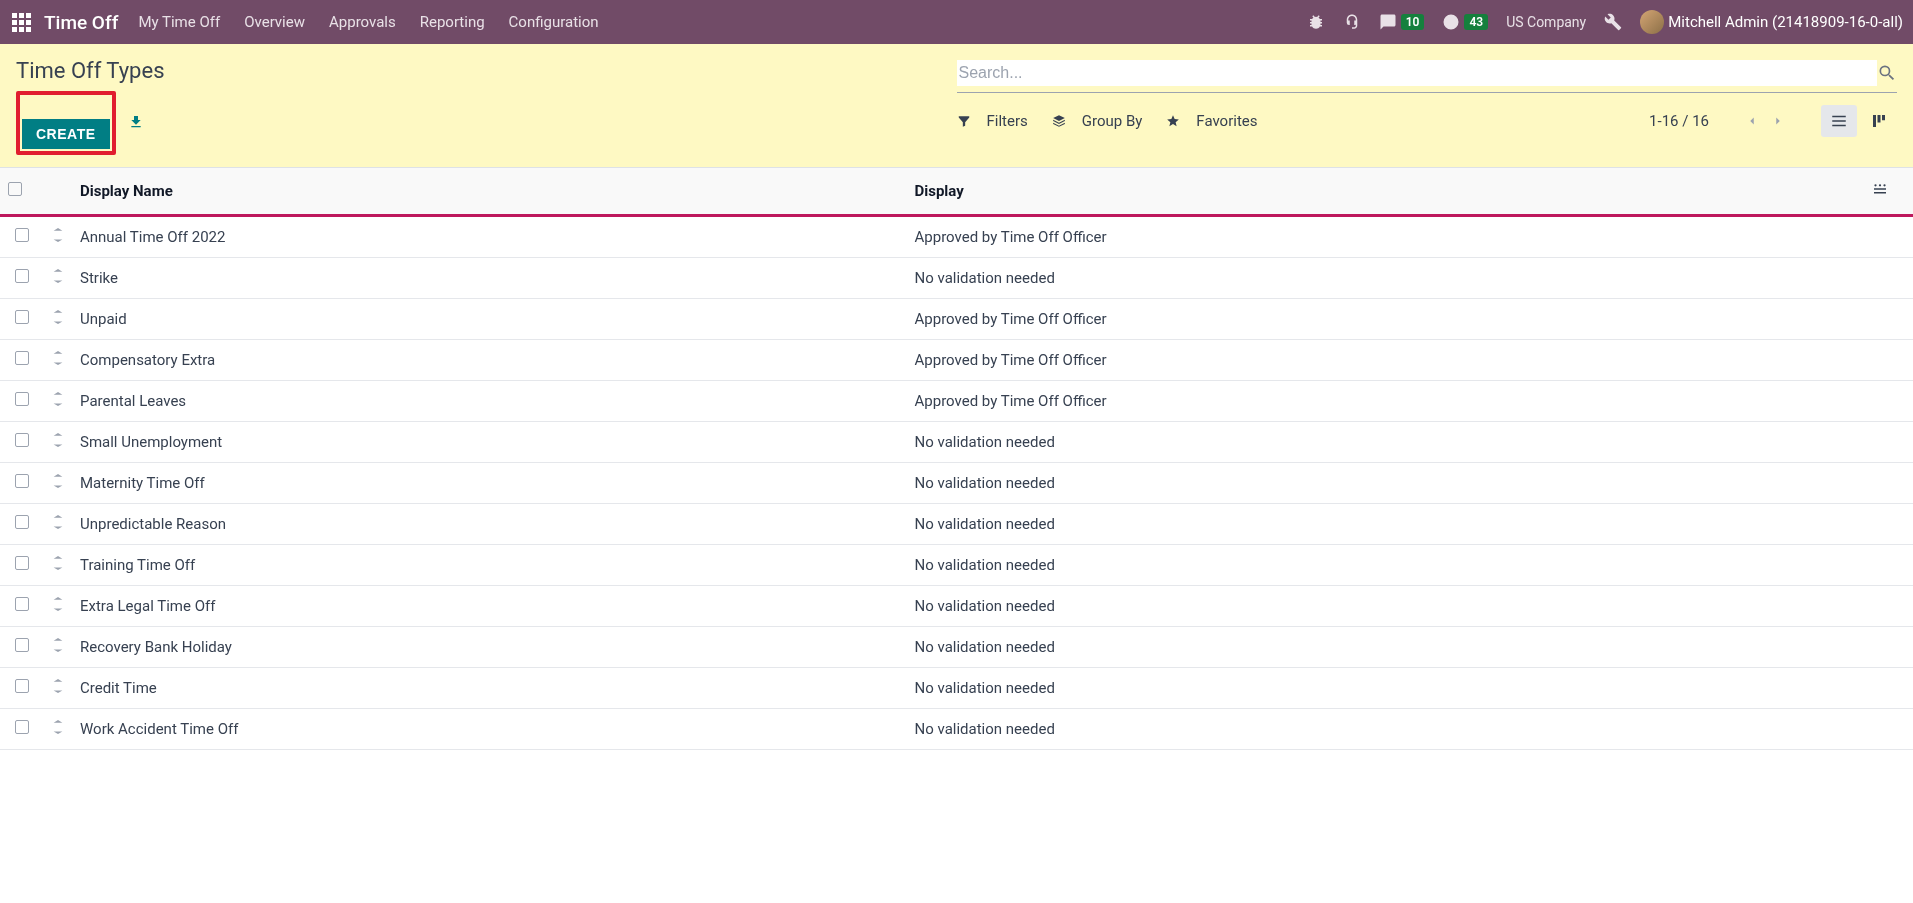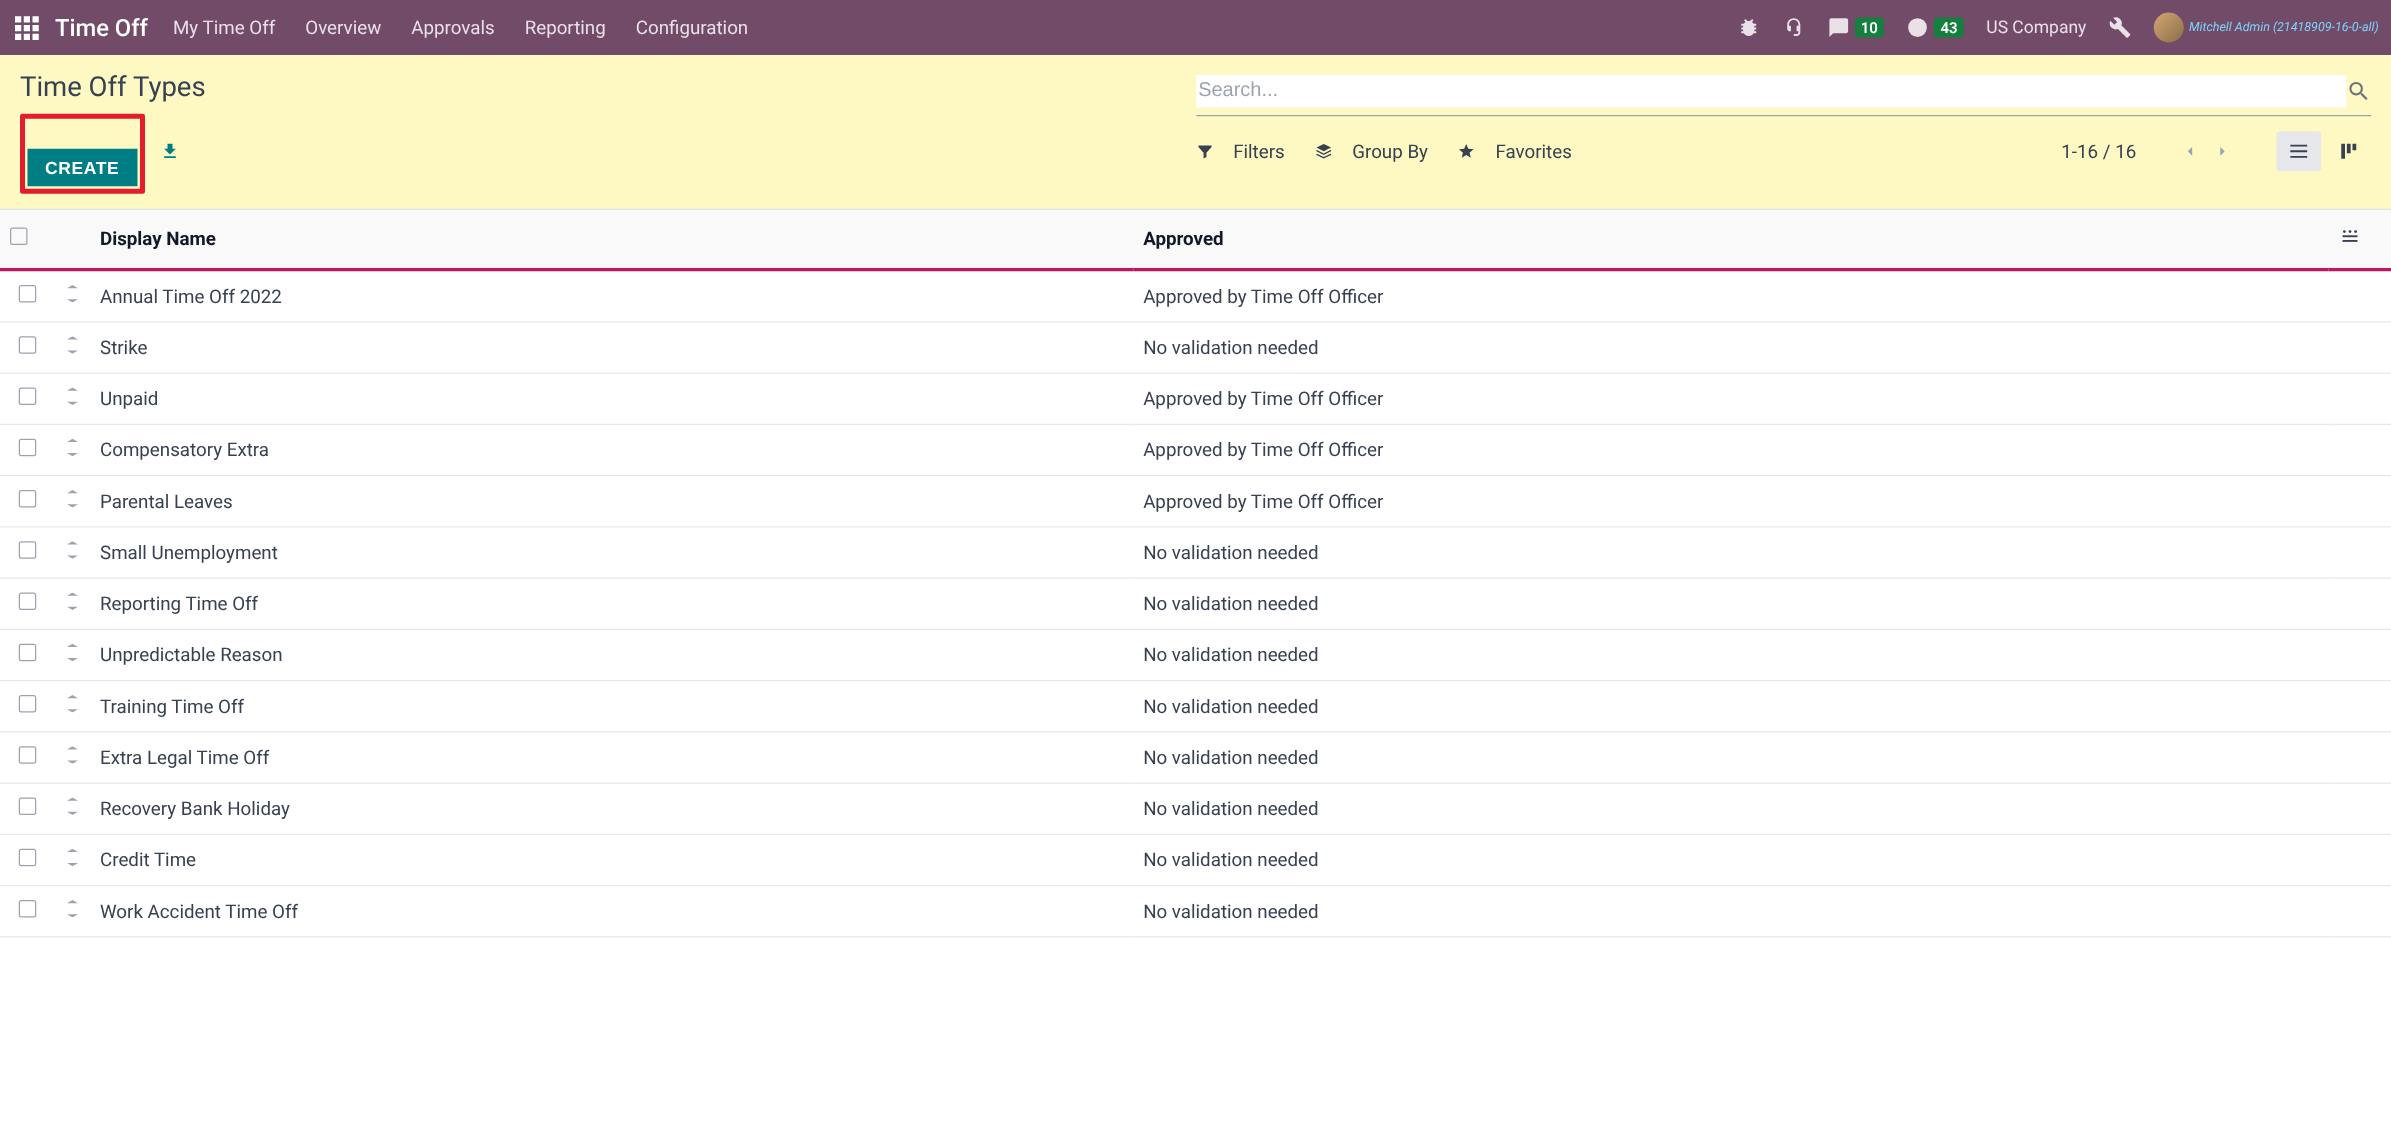--- a/index.html
+++ b/index.html
@@ -19,21 +19,21 @@
   .navbar .apps-icon span { width: 5px; height: 5px; background: #fff; display: inline-block; }
   .navbar .brand { font-size: 19px; font-weight: 500; margin-right: 20px; }
   .navbar .menu { display: flex; gap: 24px; }
   .navbar .menu-item { font-size: 15px; color: #e9e1e7; cursor: pointer; }
   .navbar .spacer { flex: 1; }
   .navbar .systray { display: flex; align-items: center; gap: 18px; }
   .navbar .tray-item { display: flex; align-items: center; gap: 4px; cursor: pointer; color: #e9e1e7; position: relative;}
   .navbar .tray-item svg { width: 18px; height: 18px; fill: #e9e1e7; }
   .navbar .badge { background: #15803d; color: #fff; border-radius: 3px; padding: 1px 5px; font-size: 12px; font-weight: 600; line-height: 1.2;}
   .navbar .avatar { width: 24px; height: 24px; border-radius: 50%; background: linear-gradient(135deg,#d4a574,#8b6f47); display:inline-block;}
-  .navbar .user { color: #7dd3fc; font-size: 10px; font-style: italic; }
+  .navbar .user { color: #ffffff; font-size: 15px; }
 
   
   .control-panel { display: flex; padding: 8px 16px 0 16px; border-bottom: 1px solid #dee2e6; background: #fef9c3;}
   .cp-left { flex: 1; }
   .cp-right { flex: 1; display: flex; flex-direction: column; }
   .breadcrumb { font-size: 22px; color: #374151; margin-bottom: 8px; padding-top: 6px;}
   .cp-buttons { display: flex; align-items: center; gap: 8px; padding-bottom: 12px;}
   .create-highlight { border: 4px solid #e11d2e; padding: 2px 2px 2px 2px; display: inline-block; border-radius: 2px;}
   .btn-create { background: #017e84; color: #fff; border: none; padding: 7px 14px; font-weight: 700; font-size: 14px; letter-spacing: .5px; cursor: pointer; text-transform: uppercase; margin-top: 22px;}
   .export-icon { color: #017e84; cursor: pointer; margin-left: 4px;}
@@ -204,21 +204,21 @@
   </div>
 </div>
 
 <div class="list-wrap">
   <table class="list">
     <thead>
       <tr>
         <th class="col-check"><span class="chk"></span></th>
         <th class="col-handle"></th>
         <th class="col-name">Display Name</th>
-        <th class="col-approval">Approved</th>
+        <th class="col-approval">Display</th>
         <th class="col-opt">
           <span class="opt-icon">
             <svg viewBox="0 0 24 24">
                 <path d="M3 17h12v2H3zM3 5h18v2H3zM3 11h18v2H3zM20 14l-3 3 3 3zM20 14h2v6h-2z" style="display:none"></path>
                 <path d="M3 17v2h10v-2H3zm0-5v2h18v-2H3zm0-5v2h18V7H3zm17 8l-4 4h8l-4-4z" style="display:none"></path>
                 <path d="M4 18h10v-2H4v2zm0-5h16v-2H4v2zm0-7v2h16V6H4zm16 9l3 3-3 3v-6z" style="display:none"></path>
                 <path d="M3 6h18M3 12h18M3 18h18" stroke="#374151" stroke-width="2" fill="none" style="display:none"></path>
                 <circle cx="6" cy="7" r="1.5"></circle>
                 <circle cx="12" cy="7" r="1.5"></circle>
                 <circle cx="18" cy="7" r="1.5"></circle>
@@ -283,21 +283,21 @@
               </svg></span></td>
           <td class="col-name">Small Unemployment</td>
           <td class="col-approval">No validation needed</td>
           <td class="col-opt"></td>
         </tr>
         <tr>
           <td class="col-check"><span class="chk"></span></td>
           <td class="col-handle"><span class="sort-handle"><svg viewBox="0 0 10 16">
                 <path d="M0 3l5-3 5 3H0zm0 10h10l-5 3-5-3z"></path>
               </svg></span></td>
-          <td class="col-name">Reporting Time Off</td>
+          <td class="col-name">Maternity Time Off</td>
           <td class="col-approval">No validation needed</td>
           <td class="col-opt"></td>
         </tr>
         <tr>
           <td class="col-check"><span class="chk"></span></td>
           <td class="col-handle"><span class="sort-handle"><svg viewBox="0 0 10 16">
                 <path d="M0 3l5-3 5 3H0zm0 10h10l-5 3-5-3z"></path>
               </svg></span></td>
           <td class="col-name">Unpredictable Reason</td>
           <td class="col-approval">No validation needed</td>

